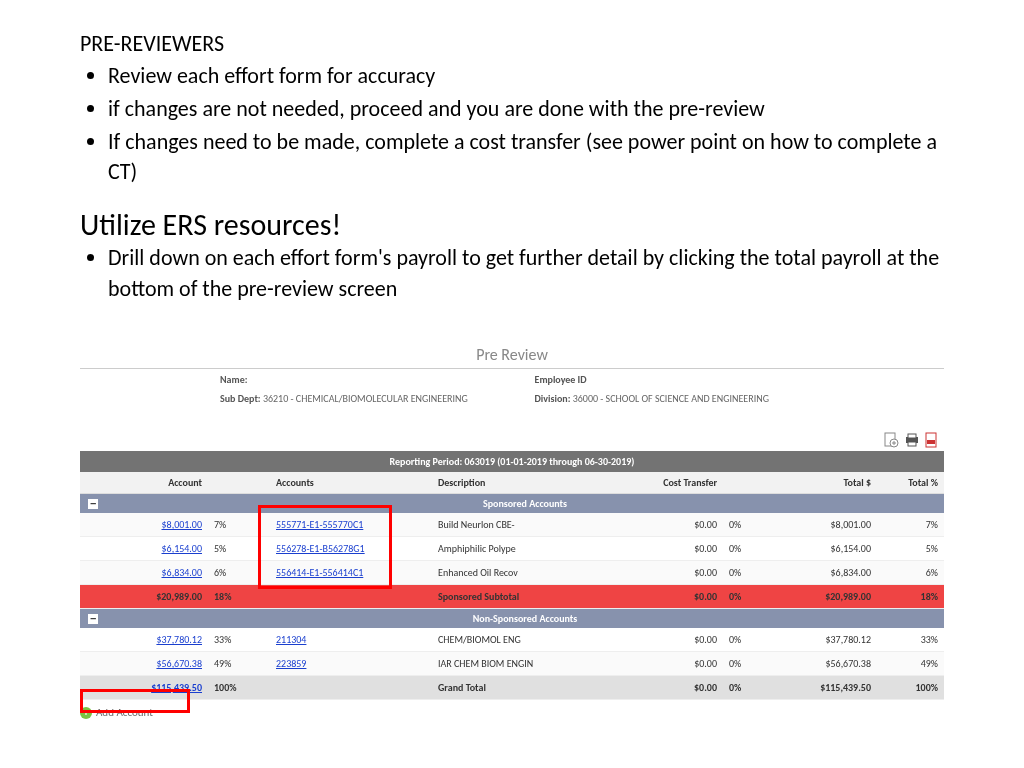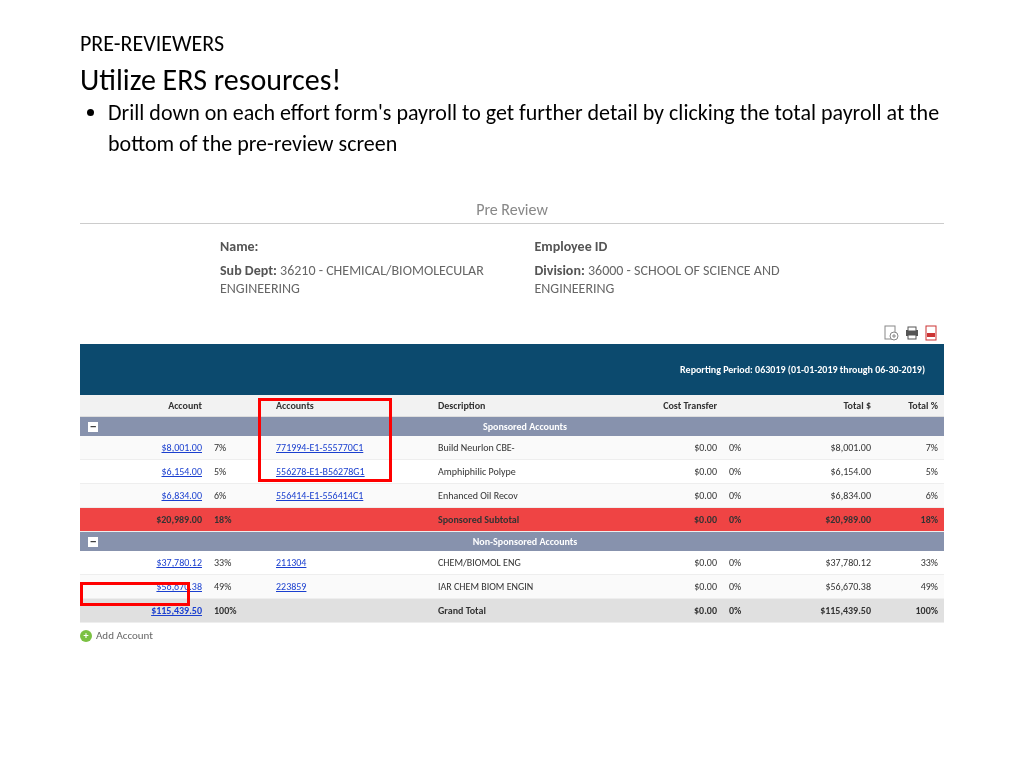--- a/index.html
+++ b/index.html
@@ -35,51 +35,51 @@
     margin: 0 80px;
     font-size: 11px;
     color: #333;
   }
   .pr-title {
     text-align: center;
     color: #888;
     font-size: 16px;
     border-bottom: 1px solid #ccc;
     padding: 2px 0 4px 0;
-    margin-bottom: 14px;
+    margin-bottom: 4px;
   }
   .meta {
     display: flex;
     gap: 45px;
     padding: 0 140px 20px 140px;
-    font-size: 14px;
+    font-size: 10px;
     color: #666;
   }
   .meta > div { flex: 1; }
   .meta-row { margin-bottom: 6px; line-height: 1.3; }
   .meta-row b { color: #555; }
 
   .toolbar {
     text-align: right;
     padding-right: 4px;
     margin-bottom: 2px;
   }
   .toolbar svg { width: 16px; height: 18px; vertical-align: middle; margin-left: 2px; }
 
   table.grid {
     width: 100%;
     border-collapse: collapse;
     font-size: 10px;
   }
   .rpt-period {
-    background: #0c4a6e;
+    background: #737373;
     color: #fff;
-    text-align: right;
-    font-weight: bold;
-    padding: 19px;
+    text-align: center;
+    font-weight: bold;
+    padding: 4px;
   }
   .col-head td {
     background: #f2f2f2;
     color: #333;
     font-weight: bold;
     padding: 4px 6px;
     border-bottom: 1px solid #ddd;
   }
   .sect-head td {
     background: #8792ad;
@@ -140,20 +140,25 @@
     font-weight: bold;
     font-size: 10px;
     margin-right: 4px;
   }
 </style>
 </head>
 <body>
 
 <div class="doc">
   <div class="heading">PRE-REVIEWERS</div>
+  <ul class="bullets">
+    <li>Review each effort form for accuracy</li>
+    <li>if changes are not needed, proceed and you are done with the pre-review</li>
+    <li>If changes need to be made, complete a cost transfer (see power point on how to complete a CT)</li>
+  </ul>
   <div class="resources">Utilize ERS resources!</div>
   <ul class="bullets">
     <li>Drill down on each effort form's payroll to get further detail by clicking the total payroll at the bottom of the pre-review screen</li>
   </ul>
 </div>
 
 <div class="app-wrap">
   <div class="pr-title">Pre Review</div>
 
   <div class="meta">
@@ -204,21 +209,21 @@
 
     <tr class="sect-head">
             <td class="collapse-cell"><span class="collapse-box">−</span></td>
             <td colspan="8">Sponsored Accounts</td>
           </tr>
 
     <tr class="data">
       <td></td>
       <td class="num"><a class="link">$8,001.00</a></td>
       <td class="pct-col">7%</td>
-      <td><a class="link">771994-E1-555770C1</a></td>
+      <td><a class="link">555771-E1-555770C1</a></td>
       <td>Build Neurlon CBE-</td>
       <td class="num">$0.00</td>
       <td class="pct-col">0%</td>
       <td class="num">$8,001.00</td>
       <td class="num">7%</td>
     </tr>
     <tr class="data">
       <td></td>
       <td class="num"><a class="link">$6,154.00</a></td>
       <td class="pct-col">5%</td>

